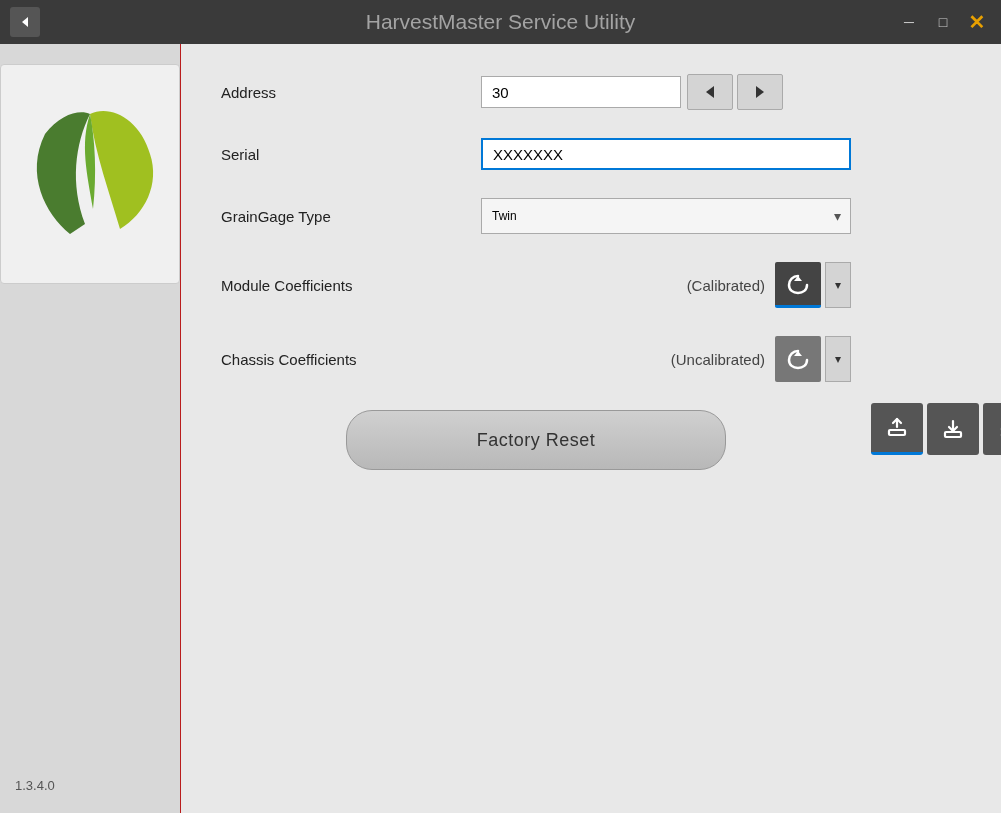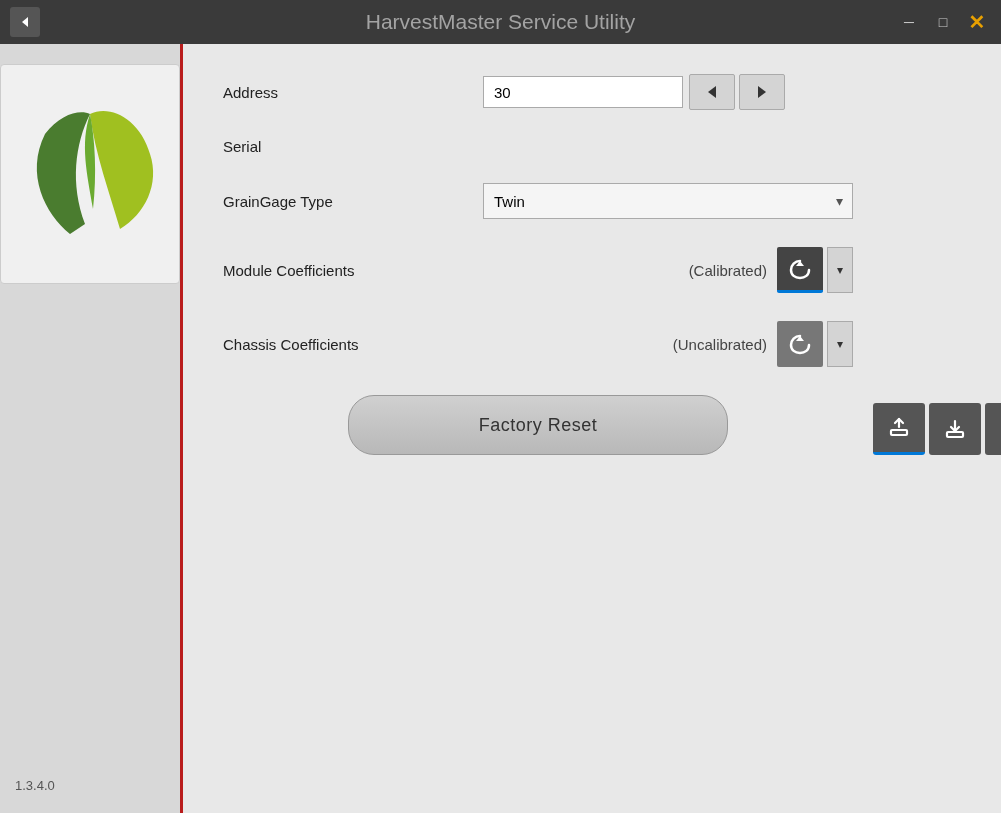--- a/index.html
+++ b/index.html
@@ -76,21 +76,21 @@
     }
 
     
     .sidebar {
       width: 220px;
       background: #d8d8d8;
       display: flex;
       flex-direction: column;
       align-items: flex-end;
       padding-top: 20px;
-      border-right: 3px solid #b91c1c;
+      border-right: 1px solid #b91c1c;
       position: relative;
     }
     .logo-container {
       width: 180px;
       height: 220px;
       background: #f0f0f0;
       border: 1px solid #ccc;
       display: flex;
       align-items: center;
       justify-content: center;
@@ -197,21 +197,21 @@
       border-radius: 2px;
     }
 
     
     .select-input {
       width: 370px;
       height: 36px;
       border: 1px solid #aaa;
       background: #f5f5f5;
       padding: 4px 10px;
-      font-size: 15px;
+      font-size: 12px;
       appearance: none;
       -webkit-appearance: none;
       cursor: pointer;
       background-image: none;
     }
     .select-wrapper {
       position: relative;
       width: 370px;
     }
     .select-wrapper::after {
@@ -372,20 +372,21 @@
           <button class="arrow-btn">
             <svg width="12" height="16" viewBox="0 0 12 16" fill="#333">
                 <polygon points="2,2 10,8 2,14"></polygon>
               </svg>
           </button>
         </div>
       </div>
 
       <div class="form-row">
         <span class="form-label bold">Serial</span>
+        <input class="form-input serial-input" type="text" value="XXXXXXX" style="">
       </div>
 
       <div class="form-row">
         <span class="form-label bold">GrainGage Type</span>
         <div class="select-wrapper">
           <select class="select-input">
             <option>Twin</option>
             <option>Single</option>
             <option>Quad</option>
           </select>

